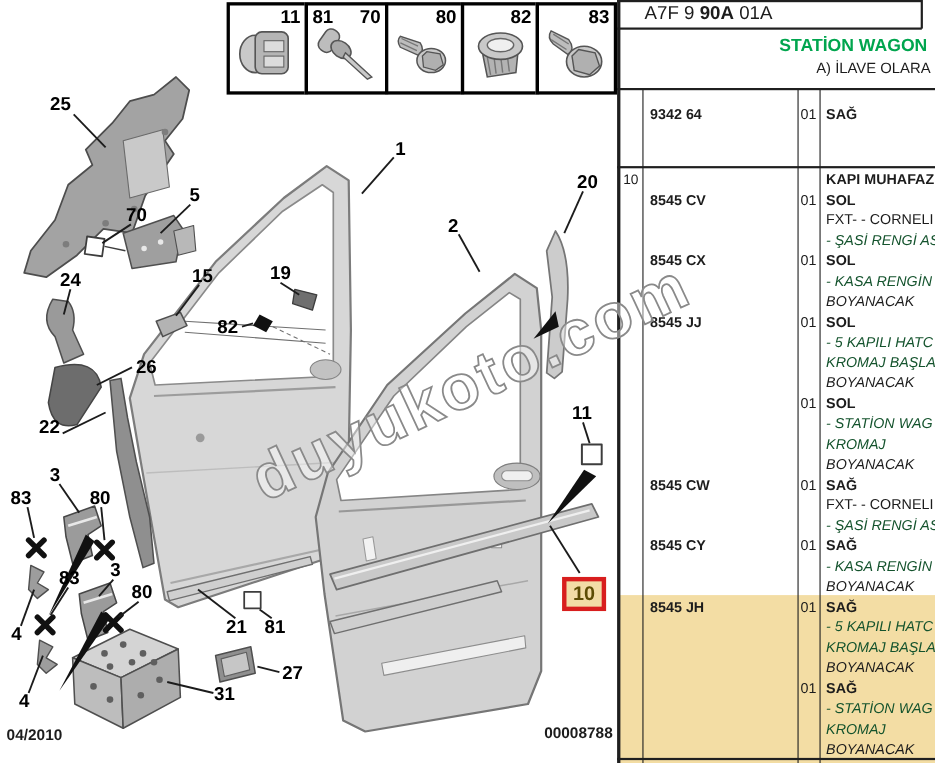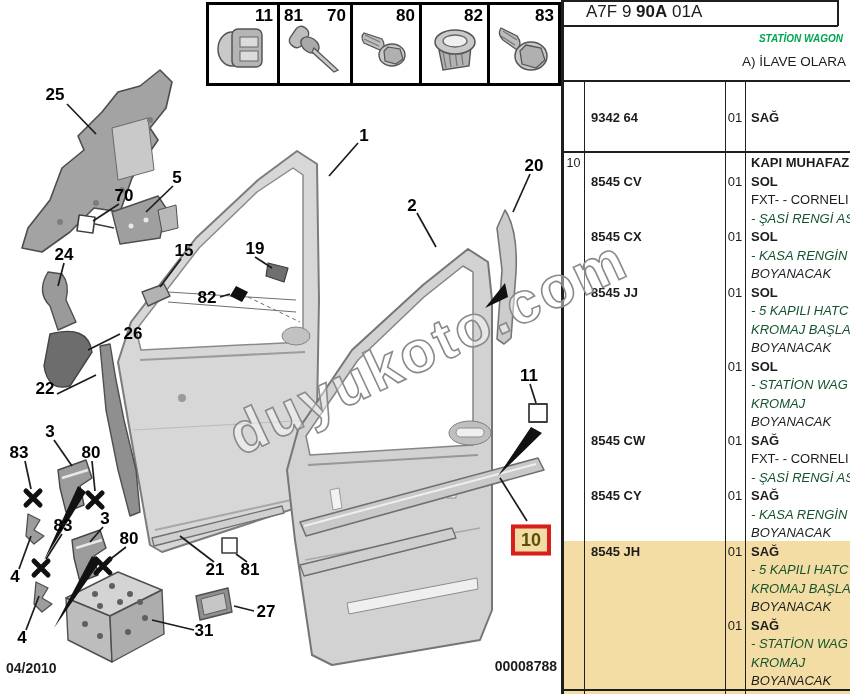--- a/index.html
+++ b/index.html
@@ -21,21 +21,21 @@
   .tsec{position:absolute;left:563px;width:287px;z-index:2;}
   .tline{display:flex;height:18.5px;line-height:18.5px;font-size:13px;white-space:nowrap;}
   .tline .c1{width:21px;text-align:center;flex:none;font-size:12.5px;}
   .tline .c2{width:141px;padding-left:7px;box-sizing:border-box;flex:none;font-weight:bold;}
   .tline .c3{width:20px;text-align:center;flex:none;}
   .tline .c4{padding-left:6px;flex:1;overflow:hidden;}
   .s-bold .c4{font-weight:bold;}
   .s-green .c4{color:#14532d;font-style:italic;}
   .s-dark-italic .c4{font-style:italic;}
   #code-line{position:absolute;left:586px;top:2px;font-size:17px;z-index:2;}
-  #variant-line{position:absolute;right:7px;top:33px;font-size:10px;font-weight:bold;font-style:italic;color:#00a54e;z-index:2;}
+  #variant-line{position:absolute;right:7px;top:33px;font-size:16px;font-weight:bold;color:#00a54e;z-index:2;}
   #note-line{position:absolute;left:742px;top:54px;width:108px;overflow:hidden;white-space:nowrap;font-size:13.5px;z-index:2;}
   #footer-date{position:absolute;left:6px;top:660px;font-weight:bold;font-size:14px;}
   #footer-doc{position:absolute;left:440px;top:658px;width:117px;text-align:right;font-weight:bold;font-size:14px;}
 </style>
 </head>
 <body>
 
 <svg id="diagram" width="560" height="694" viewBox="0 0 560 694" style="position:absolute;left:0;top:0;z-index:2;">
   <g stroke-linejoin="round">
 
@@ -264,21 +264,21 @@
     <div class="dlbl" style="left: 204px; top: 631px;">31</div>
     <div class="dlbl" style="left: 22px; top: 638px;">4</div>
   </div>
 
 <div id="hl-band"></div>
 
 <div id="code-line"><span>A7F 9 </span><b>90A</b><span> 01A</span></div>
 <div id="variant-line">STATİON WAGON</div>
 <div id="note-line">A) İLAVE OLARA</div>
 
-<div id="sec0" class="tsec" style="top:82px;height:70px;padding-top:27px;box-sizing:border-box;">
+<div id="sec0" class="tsec" style="top:82px;height:70px;padding-top:13px;box-sizing:border-box;">
     <div class="tline s-bold">
       <span class="c1"></span>
       <span class="c2">9342 64</span>
       <span class="c3">01</span>
       <span class="c4">SAĞ</span>
     </div>
   </div>
 <div id="sec1" class="tsec" style="top:152px;height:542px;padding-top:2px;box-sizing:border-box;overflow:hidden;">
     <div class="tline s-bold">
       <span class="c1">10</span>

